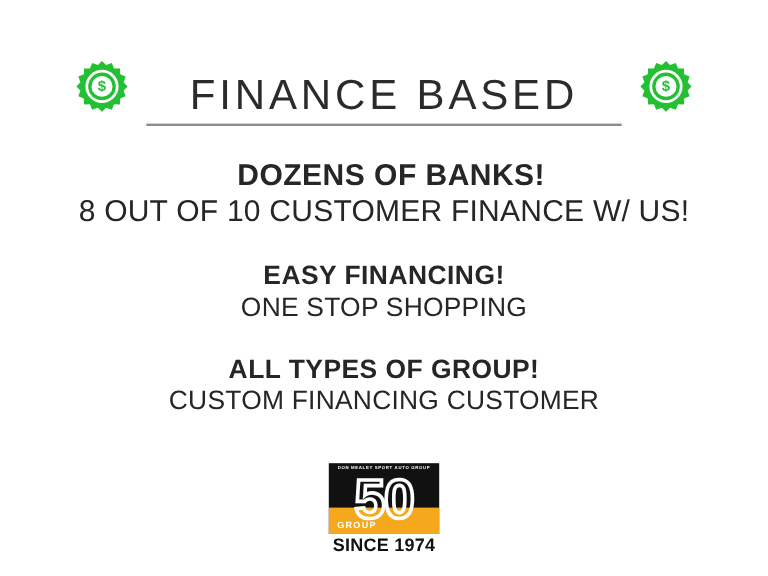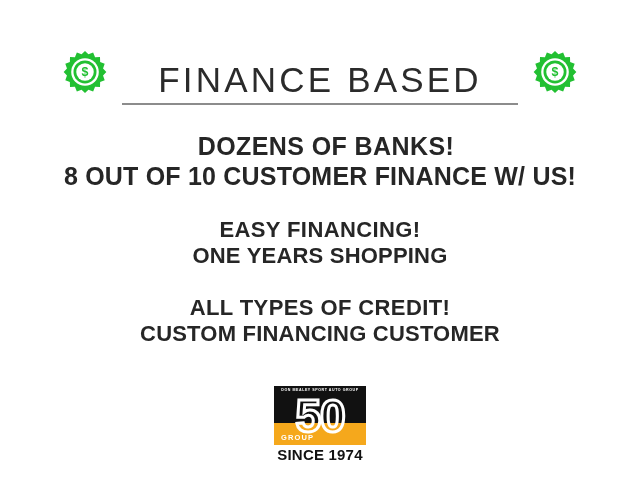--- a/index.html
+++ b/index.html
@@ -77,21 +77,21 @@
     display: block;
     color: #262626;
     white-space: nowrap;
     line-height: 1.18;
   }
   .line.heavy {
     font-weight: 700;
     letter-spacing: 0.4px;
   }
   .line.normal {
-    font-weight: 700;
+    font-weight: 400;
     letter-spacing: 0.2px;
   }
 
   .s1 .heavy  { font-size: 25px; padding-left: 12px; }
   .s1 .normal { font-size: 25px; }
   .s2 .heavy  { font-size: 22px; }
   .s2 .normal { font-size: 22px; }
   .s3 .heavy  { font-size: 22px; }
   .s3 .normal { font-size: 22px; }
 
@@ -212,25 +212,25 @@
 
   <div class="copy">
 
     <div class="block s1">
       <span class="line heavy">DOZENS OF BANKS!</span>
       <span class="line normal">8 OUT OF 10 CUSTOMER FINANCE W/ US!</span>
     </div>
 
     <div class="block s2">
       <span class="line heavy">EASY FINANCING!</span>
-      <span class="line normal">ONE YEARS SHOPPING</span>
+      <span class="line normal">ONE STOP SHOPPING</span>
     </div>
 
     <div class="block s3">
-      <span class="line heavy">ALL TYPES OF CREDIT!</span>
+      <span class="line heavy">ALL TYPES OF GROUP!</span>
       <span class="line normal">CUSTOM FINANCING CUSTOMER</span>
     </div>
 
   </div>
 
   <div class="logo">
     <div class="logo-badge">
       <div class="logo-brandline">DON MEALEY SPORT AUTO GROUP</div>
       <div class="logo-band"></div>
       <div class="logo-fifty">50</div>

